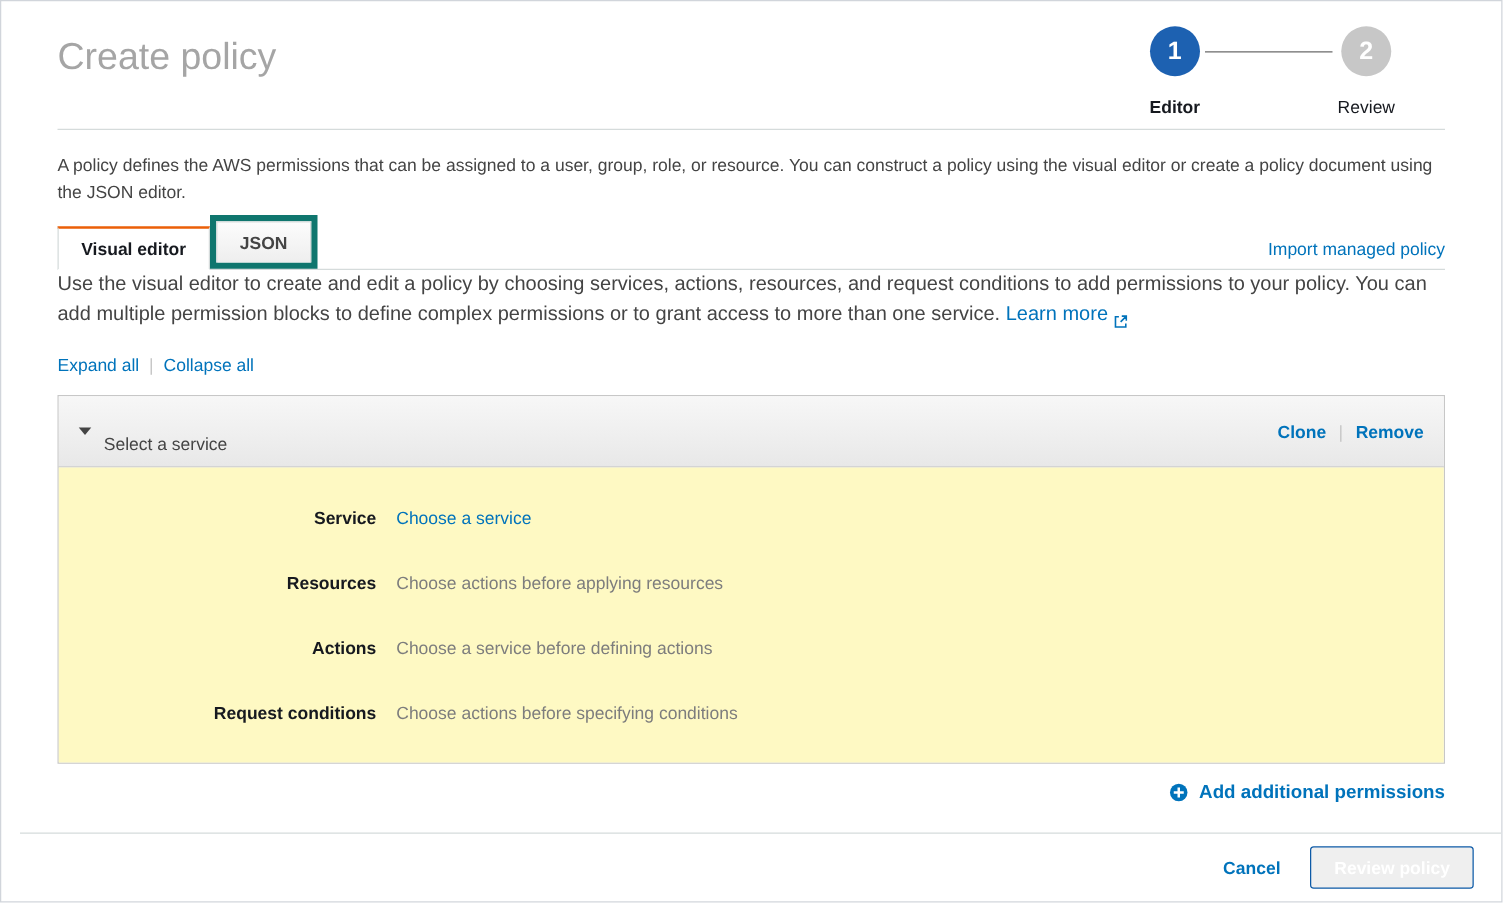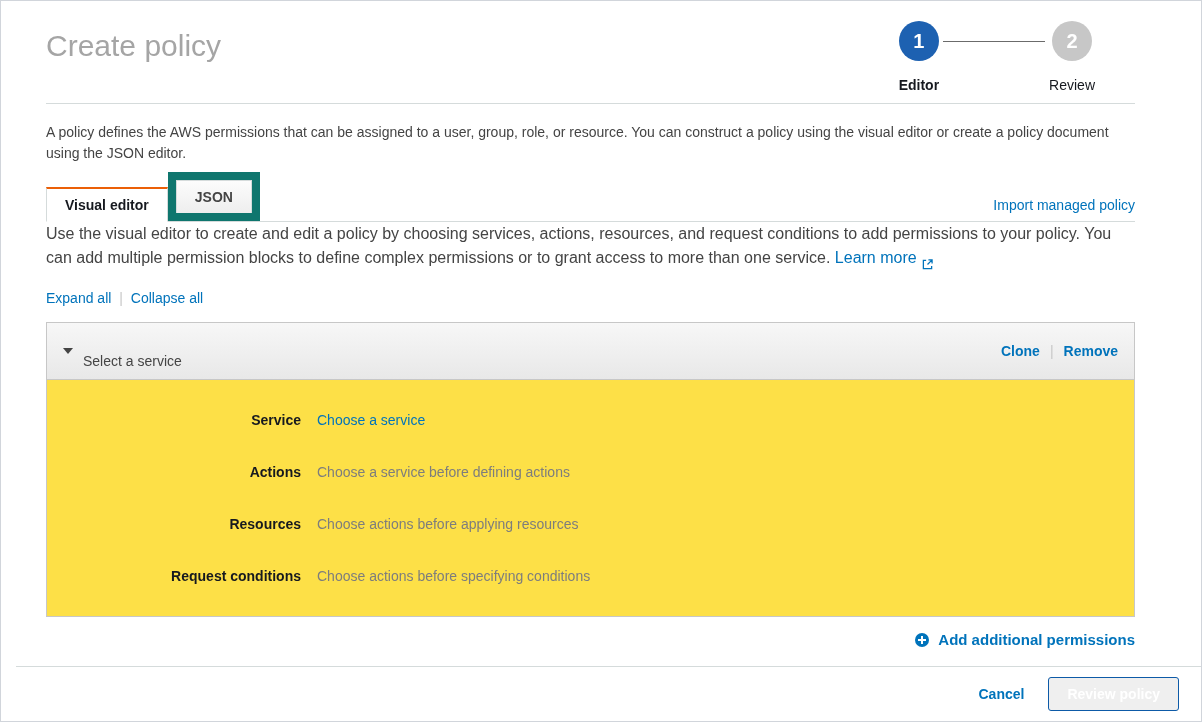--- a/index.html
+++ b/index.html
@@ -7,21 +7,21 @@
     font-family: "Amazon Ember", "Helvetica Neue", Arial, sans-serif;
     font-size: 14px;
     color: #16191f;
     background: #fff;
     width: 1202px;
     height: 722px;
     border: 1px solid #d1d5db;
     position: relative;
   }
   .container {
-    padding: 20px 66px 0 45px;
+    padding: 20px 45px 0 45px;
   }
   .header-row {
     display: flex;
     justify-content: space-between;
     align-items: flex-start;
     margin-bottom: 10px;
   }
   .page-title {
     font-size: 30px;
     font-weight: 300;
@@ -99,21 +99,21 @@
     margin-bottom: -1px;
   }
   .tab.inactive {
     border: 1px solid #d5dbdb;
     border-bottom: none;
     background: linear-gradient(to bottom, #fcfcfc, #eee);
     font-weight: 700;
     color: #444;
   }
   .highlight-box {
-    border: 8px solid #0f766e;
+    border: 5px solid #0f766e;
     padding: 0;
   }
   .import-link {
     margin-left: auto;
     padding: 8px 0 8px 0;
     color: #0073bb;
     font-size: 14px;
     cursor: pointer;
   }
   .editor-desc {
@@ -169,21 +169,21 @@
     gap: 6px;
   }
   .block-header-actions a {
     color: #0073bb;
     font-weight: 700;
     cursor: pointer;
     font-size: 14px;
   }
   .block-body {
     padding: 14px 20px 14px 20px;
-    background: #fde047;
+    background: #fef9c3;
   }
   .form-row {
     display: flex;
     align-items: center;
     padding: 18px 0;
   }
   .form-label {
     width: 250px;
     text-align: right;
     font-weight: 700;
@@ -313,26 +313,26 @@
         <span class="sep">|</span>
         <a>Remove</a>
       </div>
     </div>
     <div class="block-body">
       <div class="form-row">
         <div class="form-label">Service</div>
         <a class="form-value-link">Choose a service</a>
       </div>
       <div class="form-row">
+        <div class="form-label">Resources</div>
+        <span class="form-value-text">Choose actions before applying resources</span>
+      </div>
+      <div class="form-row">
         <div class="form-label">Actions</div>
         <span class="form-value-text">Choose a service before defining actions</span>
-      </div>
-      <div class="form-row">
-        <div class="form-label">Resources</div>
-        <span class="form-value-text">Choose actions before applying resources</span>
       </div>
       <div class="form-row">
         <div class="form-label">Request conditions</div>
         <span class="form-value-text">Choose actions before specifying conditions</span>
       </div>
     </div>
   </div>
 
   <div class="add-permissions">
     <a>

